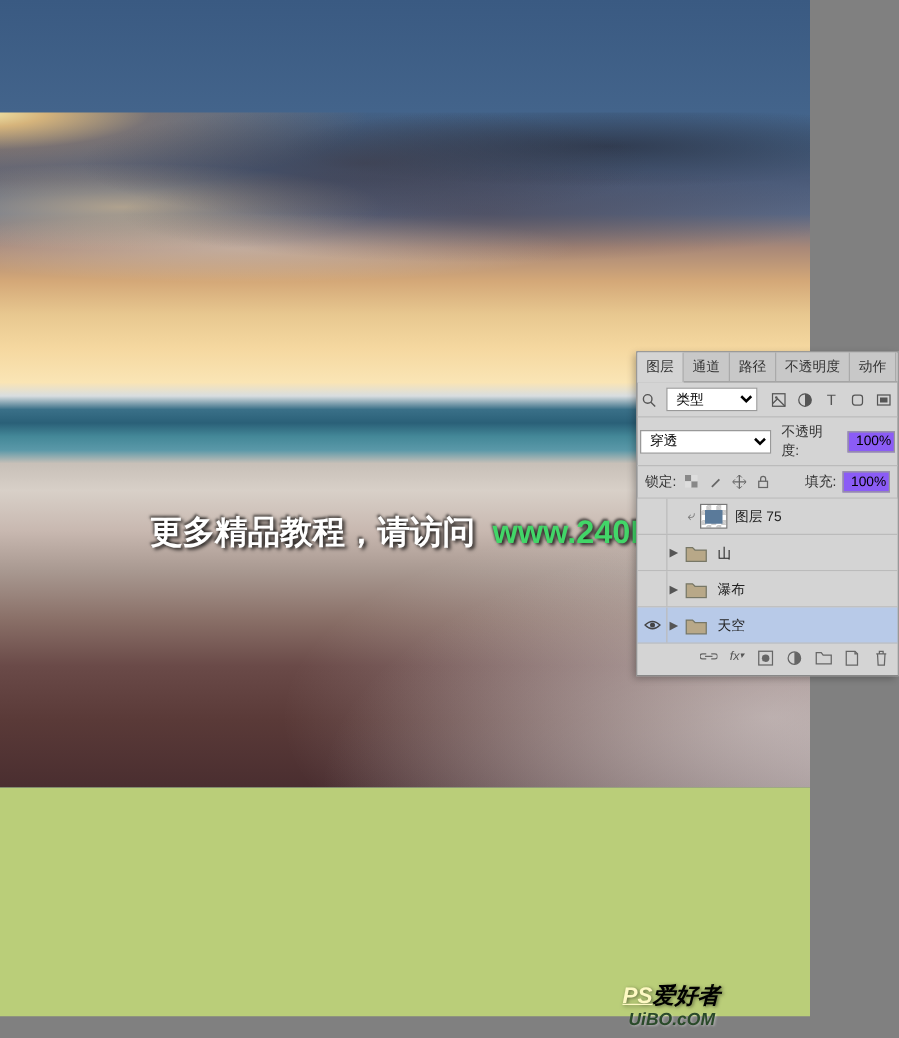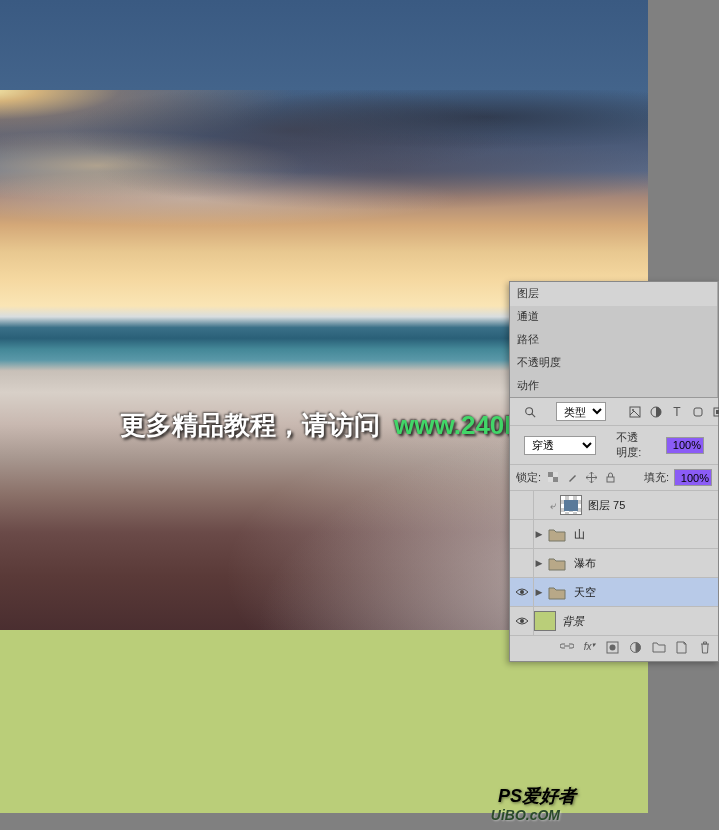--- a/index.html
+++ b/index.html
@@ -75,49 +75,48 @@
       font-size: 26px; font-weight: bold;
       text-shadow: 2px 2px 3px rgba(0,0,0,0.8), -1px -1px 2px rgba(0,0,0,0.6);
     }
     .watermark-main .txt1 { color: #fff; }
     .watermark-main .txt2 { color: #42d668; }
     .watermark-corner {
       position: absolute; right: 76px; bottom: 22px;
       font-size: 18px; font-weight: bold; font-style: italic;
       text-shadow: 1px 1px 3px rgba(0,0,0,0.5);
     }
-    .watermark-corner .p1 { color: #000000; }
+    .watermark-corner .p1 { color: #fef9c3; text-decoration: underline; }
     .watermark-corner .p2 { color: #000000; }
     .watermark-sub {
-      position: absolute; right: 92px; bottom: 7px;
+      position: absolute; right: 80px; bottom: 7px;
       font-size: 14px; font-weight: bold; font-style: italic;
       color: #2a4a2a; text-shadow: 1px 1px 2px rgba(255,255,255,0.4);
     }
 
     .panel {
       position: absolute; right: 0; top: 281px;
       width: 210px;
       background: #d4d4d4;
       border: 1px solid #888;
       box-shadow: -2px 2px 6px rgba(0,0,0,0.3);
     }
     .tabs {
       display: flex; background: #c8c8c8;
       border-bottom: 1px solid #999;
-      flex-direction: column;
     }
     .tab {
       padding: 4px 7px; font-size: 11px;
       border-right: 1px solid #aaa;
       cursor: pointer; color: #333;
     }
     .tab.active { background: #d4d4d4; border-bottom: 1px solid #d4d4d4; margin-bottom: -1px; }
     .panel-row {
       display: flex; align-items: center;
-      padding: 4px 14px; gap: 20px;
+      padding: 4px 2px; gap: 8px;
       border-bottom: 1px solid #bbb;
     }
     .filter-select {
       flex: 1; height: 19px; font-size: 11px;
       border: 1px solid #999; background: #fff;
       padding: 0 3px;
     }
     .search-icn {
       width: 13px; height: 13px; display: inline-flex;
       align-items: center; justify-content: center;
@@ -373,30 +372,20 @@
       </div>
       <span class="disclosure">▶</span>
       <div class="layer-thumb thumb-folder">
         <svg class="folder-svg" viewBox="0 0 18 15">
             <path d="M1 3 L6 3 L8 5 L17 5 L17 14 L1 14 Z" fill="#b8a888" stroke="#776"></path>
           </svg>
       </div>
       <span class="layer-name">天空</span>
     </div>
 
-    <div class="layer-row">
-      <div class="vis-col">
-        <svg class="eye-icon" viewBox="0 0 14 10">
-            <path d="M1 5 Q7 -1 13 5 Q7 11 1 5 Z" fill="none" stroke="#444" stroke-width="1"></path>
-            <circle cx="7" cy="5" r="2" fill="#444"></circle>
-          </svg>
-      </div>
-      <div class="layer-thumb thumb-solid-green"></div>
-      <span class="layer-name italic">背景</span>
-    </div>
 
   </div>
 
   <div class="panel-bottom">
     <span class="bot-ic">
         <svg width="14" height="10" viewBox="0 0 14 10">
           <path d="M4 5 L10 5 M2 3 A2 2 0 0 0 2 7 L5 7 M12 3 A2 2 0 0 1 12 7 L9 7 M2 3 L5 3 M12 3 L9 3" fill="none" stroke="#666" stroke-width="1"></path>
         </svg>
       </span>
     <span class="bot-ic" style="font-style:italic;font-size:10px;">fx<span style="font-size:7px;">▾</span></span>

